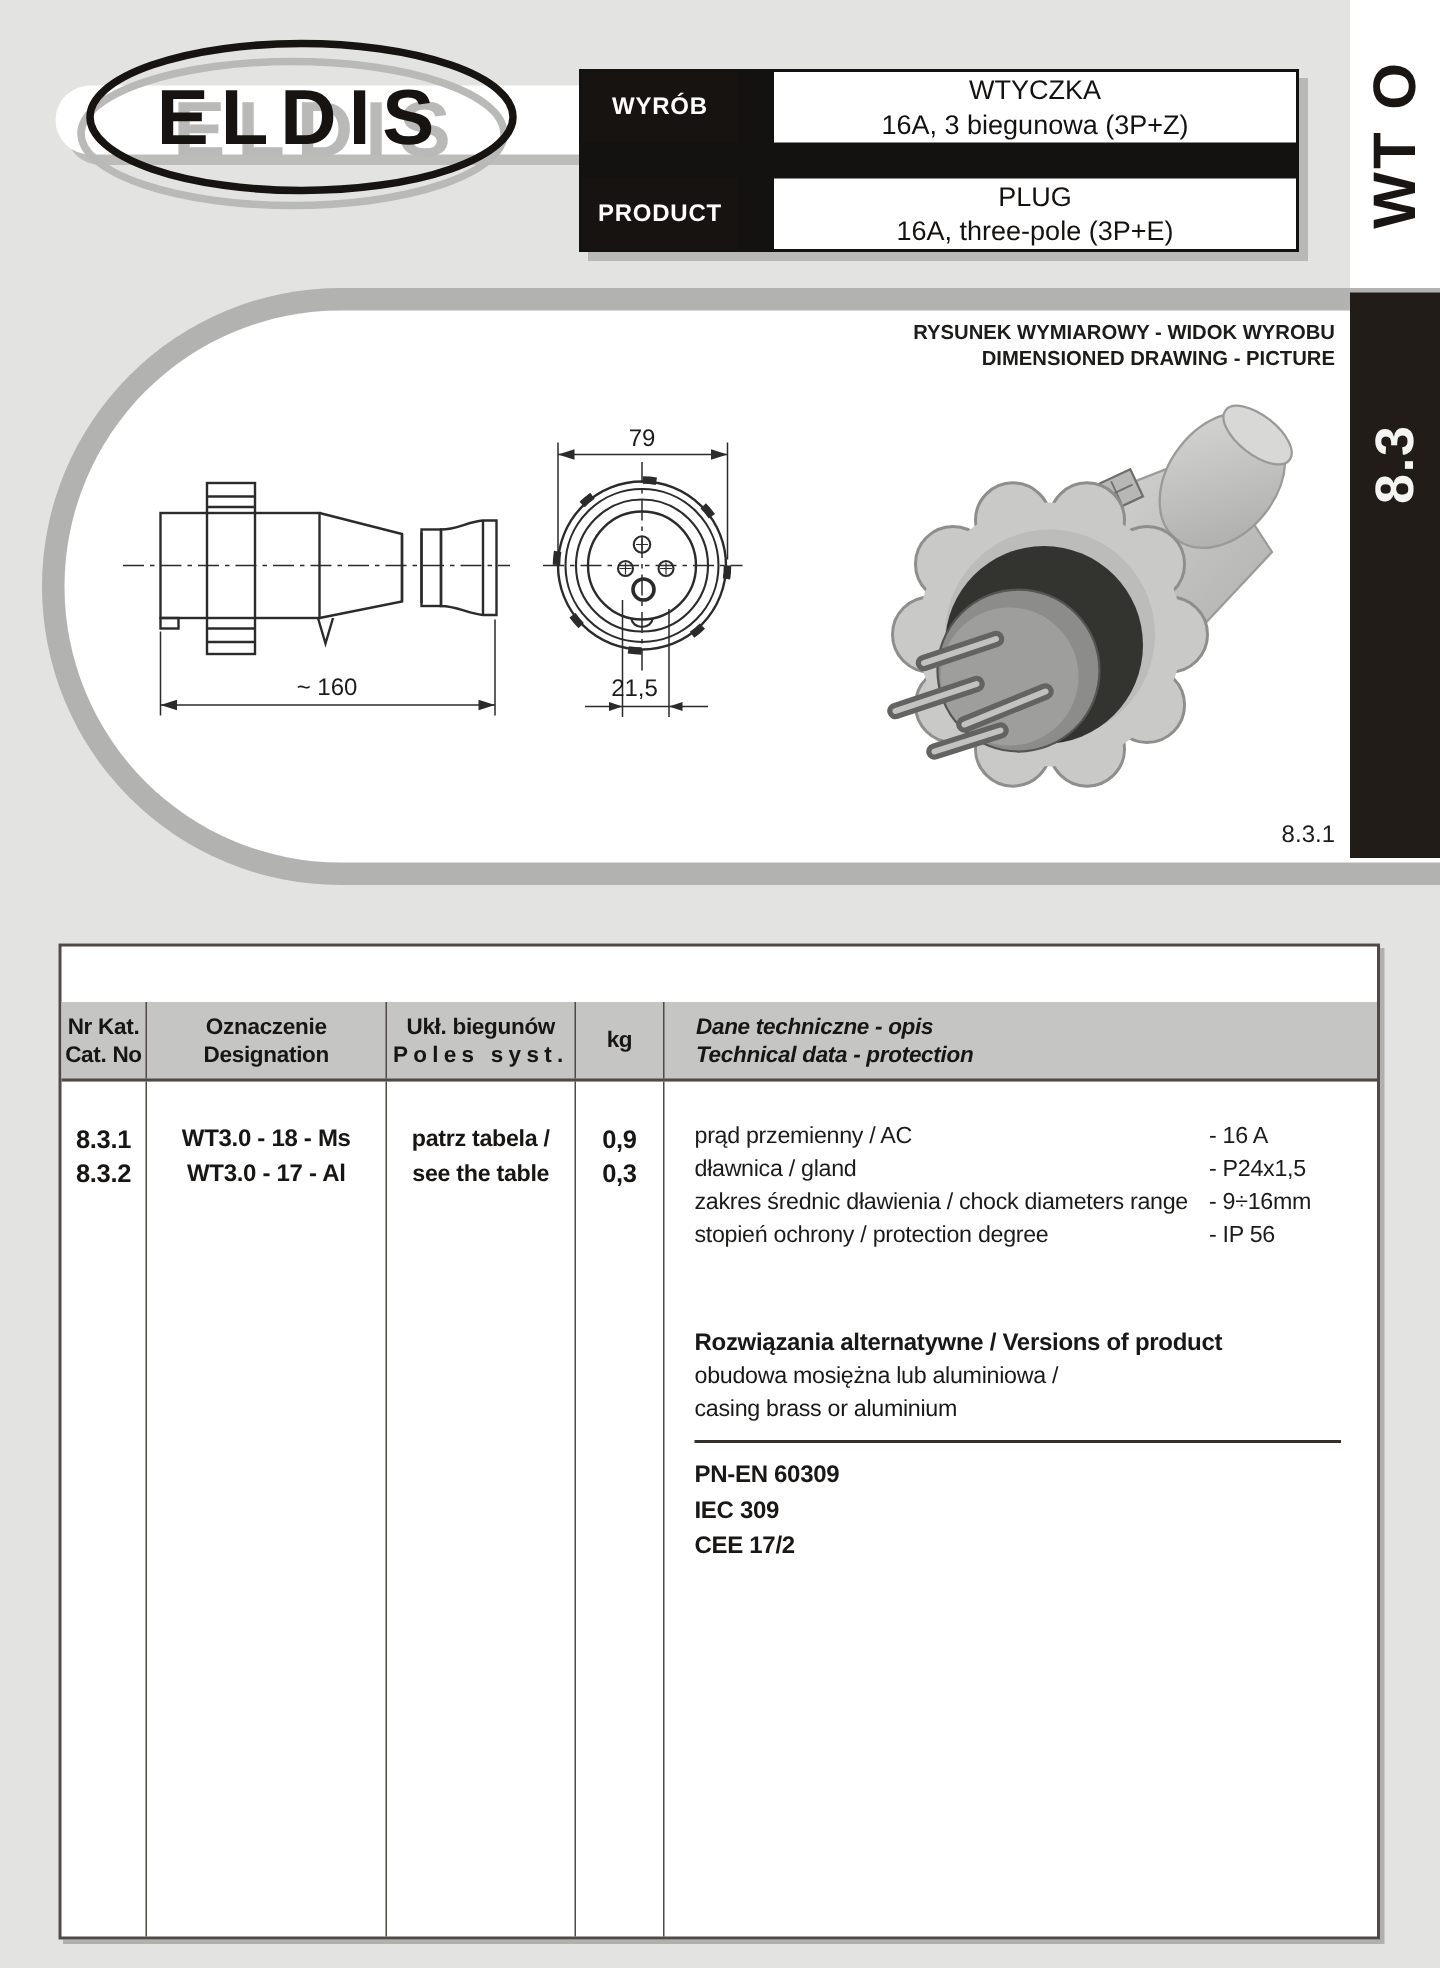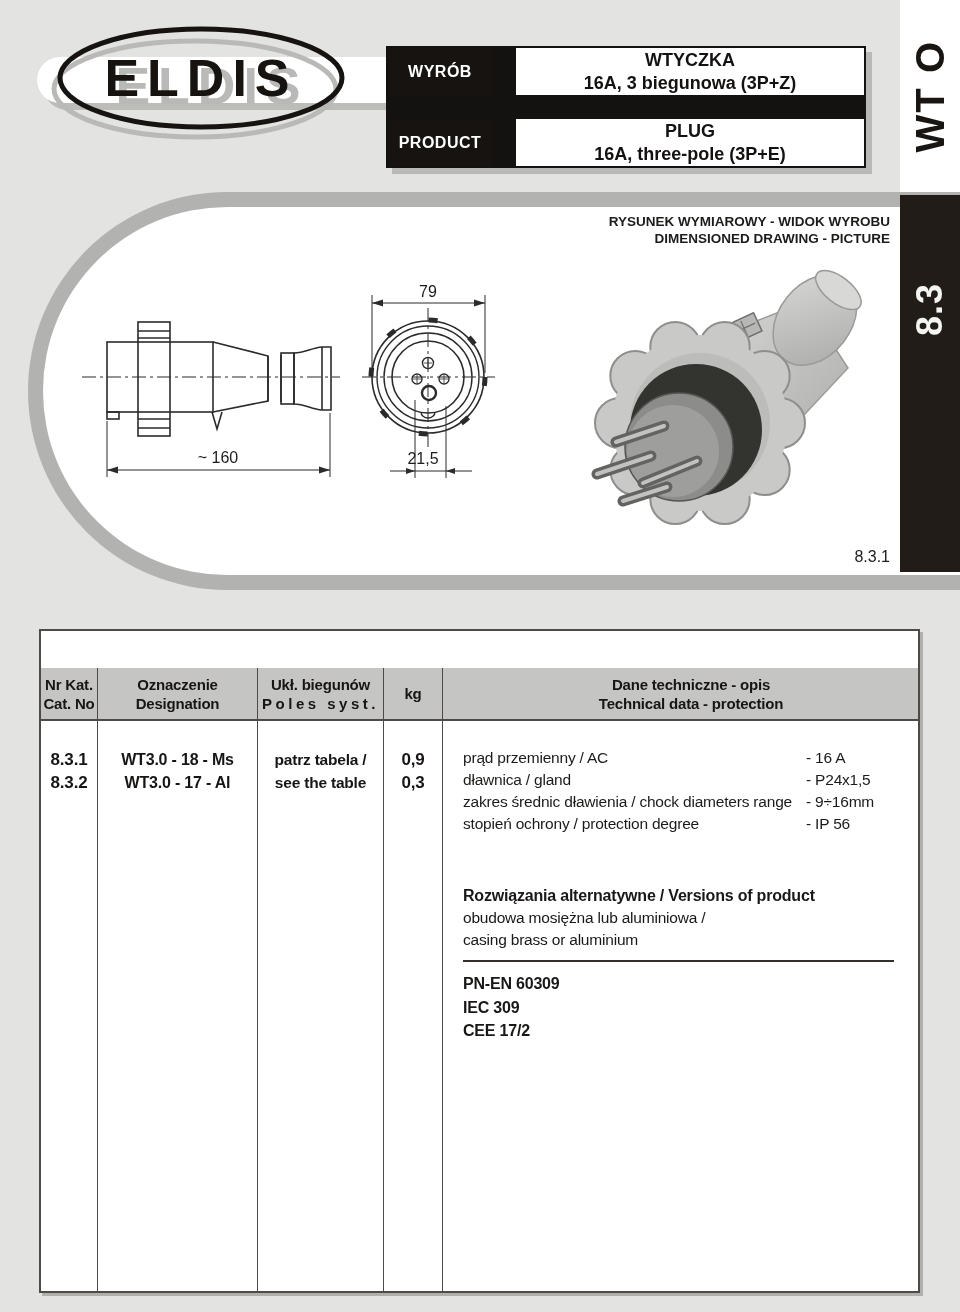--- a/index.html
+++ b/index.html
@@ -32,21 +32,21 @@
     gap:24px;
   }
   .hdr-label{
     background:#171310;color:#fff;
     display:flex;align-items:center;justify-content:center;
     font-weight:bold;font-size:16px;letter-spacing:.5px;
   }
   .hdr-value{
     background:#ffffff;color:#141210;
     display:flex;flex-direction:column;align-items:center;justify-content:center;
-    font-weight:bold;font-size:18px;line-height:23px;text-align:center;
+    font-weight:normal;font-size:18px;line-height:23px;text-align:center;
   }
 
   
   .vert{writing-mode:vertical-rl;transform:rotate(180deg);}
   .wto-box{
     left:900px;top:0;width:60px;height:192px;background:#ffffff;
     display:flex;align-items:center;justify-content:center;z-index:6;
   }
   .wto-box .vert{font-size:40px;font-weight:bold;color:#191512;letter-spacing:2px;}
   .section-strip{
@@ -88,21 +88,21 @@
   }
   .spec-body{
     flex:1;display:grid;grid-template-columns:57px 160px 126px 59px 1fr;
   }
   .hcell{
     border-right:1.5px solid #4f4a46;
     display:flex;flex-direction:column;align-items:center;justify-content:center;
     font-weight:bold;font-size:15px;line-height:19px;text-align:center;color:#181614;
   }
   .hcell:last-child,.bcol:last-child{border-right:0;}
-  .hcell.left{align-items:center;padding-left:21px;}
+  .hcell.left{align-items:flex-start;padding-left:21px;font-style:italic;}
   .ls-wide{letter-spacing:3.5px;}
   .bcol{border-right:1.5px solid #4f4a46;padding-top:27px;text-align:center;}
   .bcol .ln{font-weight:bold;font-size:17px;line-height:23px;color:#181614;}
   .bcol .ln.mid{font-size:16px;}
   .bcol .ln.small{font-size:15.5px;font-weight:bold;}
   .tech{padding:26px 20px 0 20px;text-align:left;}
   .spec-row{display:flex;font-size:15.5px;line-height:22px;color:#1b1b19;}
   .spec-row .lbl{flex:1;}
   .spec-row .val{flex:0 0 92px;}
   .versions{margin-top:49px;}

